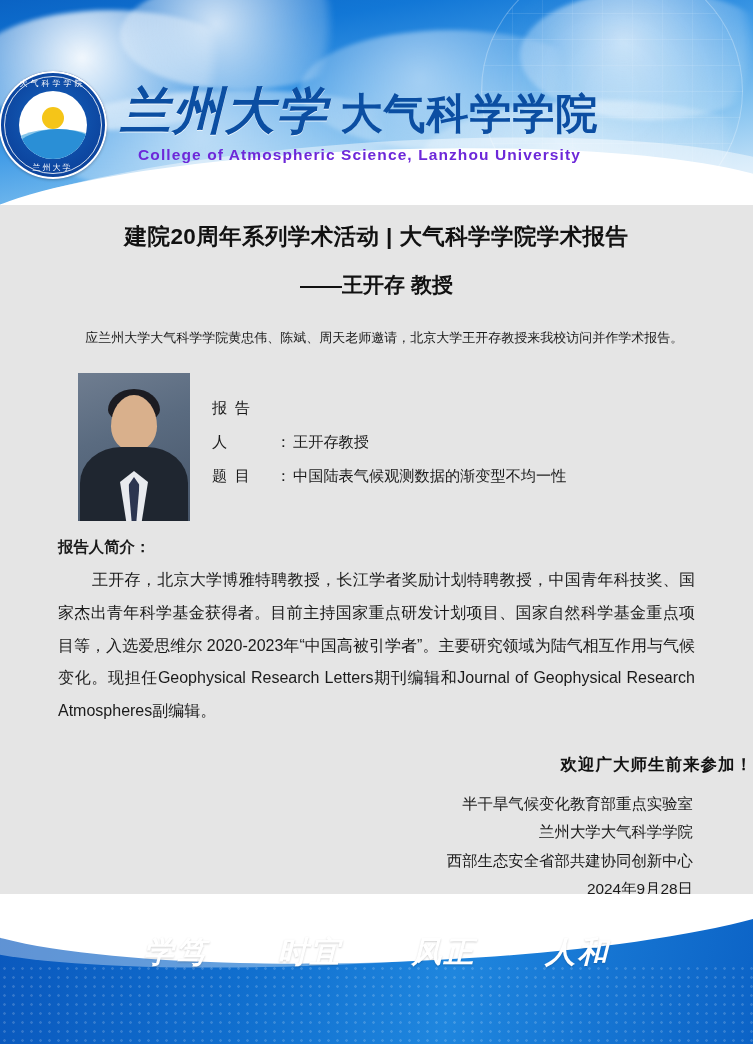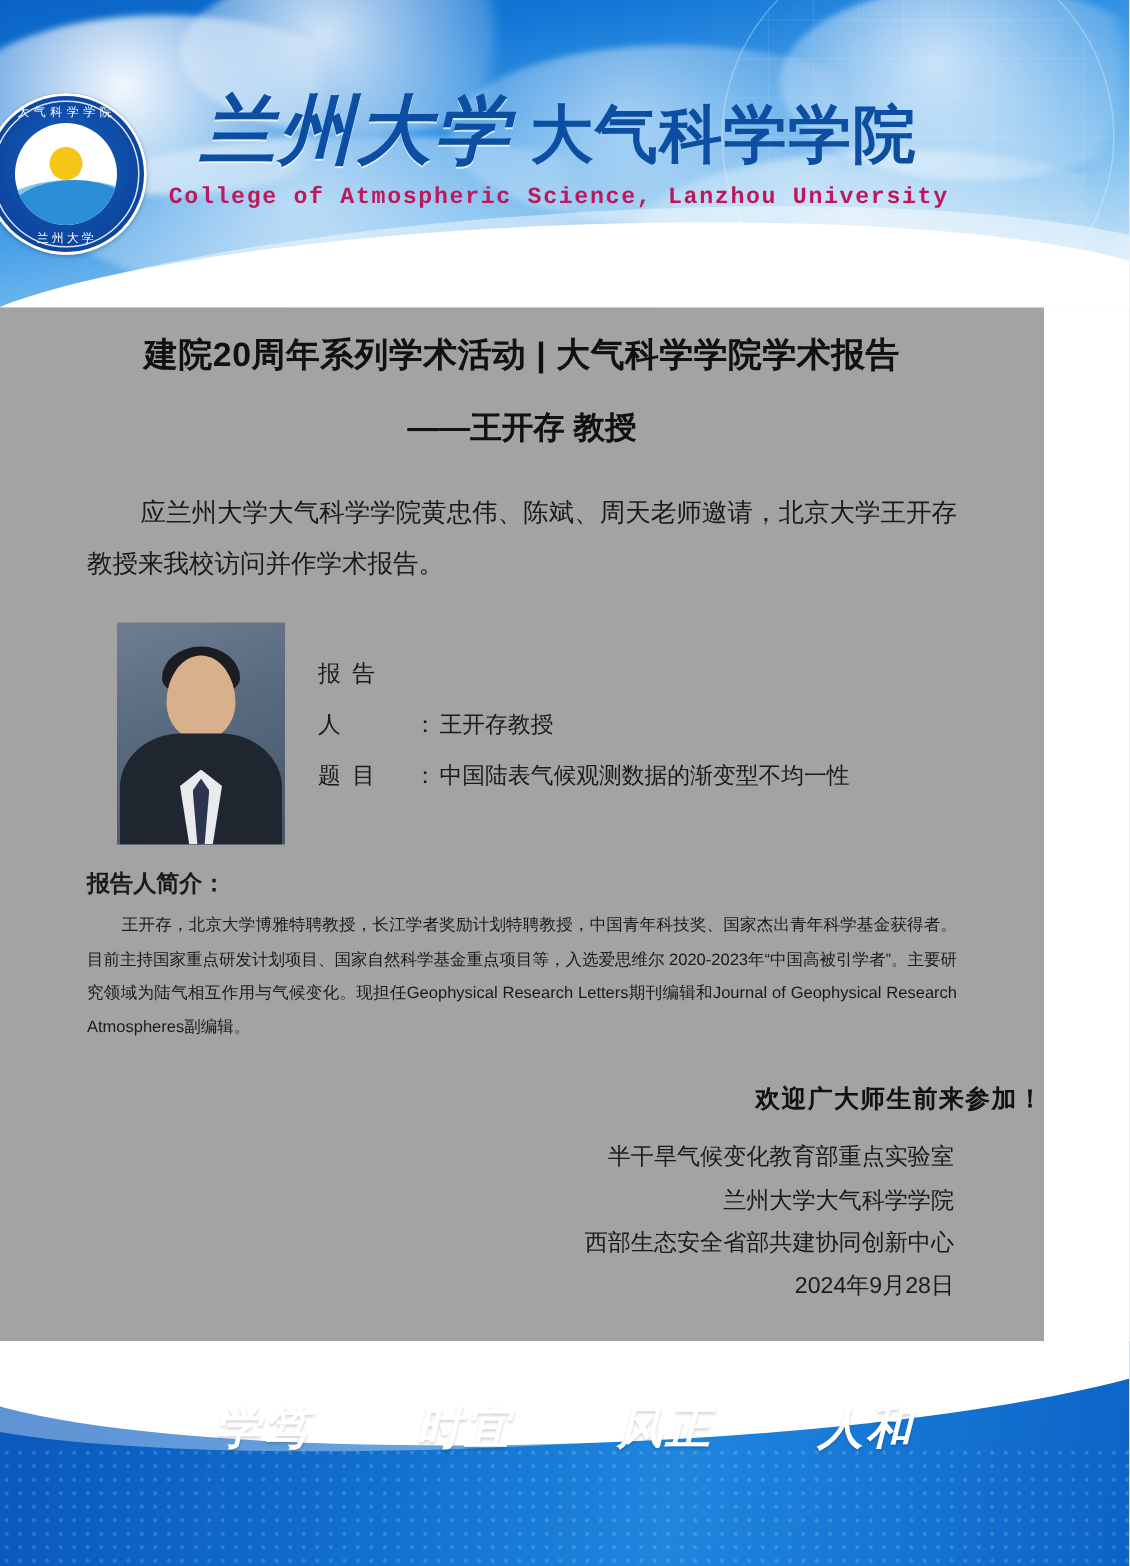--- a/index.html
+++ b/index.html
@@ -80,22 +80,22 @@
     transform: rotate(-3.6deg);
   }
 
   
   .header {
     position: absolute;
     left: 0; top: 62px;
     width: 597px;
     height: 125px;
     display: flex;
+    align-items: center;
     justify-content: center;
-    padding-left: 13px;
   }
   .seal {
     position: relative;
     width: 108px; height: 108px;
     border-radius: 50%;
     background: radial-gradient(circle at 50% 45%, #1565c0 0%, #0d47a1 60%, #0b3d91 100%);
     box-shadow: 0 0 0 2px #ffffff inset, 0 1px 3px rgba(0,0,0,0.25);
     flex: 0 0 auto;
     margin-right: 14px;
   }
@@ -168,54 +168,54 @@
     font-weight: bold;
     font-size: 42px;
     color: #0b4ea2;
     letter-spacing: 1px;
     line-height: 1;
     margin-left: 12px;
   }
   .en-name {
     margin-top: 10px;
     text-align: center;
-    font-family: Liberation Mono, monospace;
+    font-family: Liberation Sans, sans-serif;
     font-size: 15.5px;
     letter-spacing: 1.1px;
-    color: #be185d;
+    color: #6d28d9;
     font-weight: bold;
   }
 
   
   .body-wrap {
     position: absolute;
     left: 0; top: 205px;
-    width: 696px;
+    width: 753px;
     height: 700px;
-    background: #a3a3a3;
+    background: #e5e5e5;
   }
   .poster-title {
     margin: 16px 0 0 0;
     text-align: center;
     font-size: 22.5px;
     font-weight: bold;
     color: #111111;
     letter-spacing: 0.4px;
   }
   .poster-subtitle {
     margin-top: 19px;
     text-align: center;
     font-size: 21px;
     font-weight: bold;
     color: #111111;
   }
 
   .intro {
     margin: 26px 58px 0 58px;
-    font-size: 17px;
+    font-size: 13px;
     line-height: 2.0;
     color: #1a1a1a;
     text-align: justify;
   }
   .intro .indent { display: inline-block; width: 2.1em; }
 
   .info-area {
     margin: 22px 0 0 0;
     display: flex;
     align-items: flex-start;
@@ -286,21 +286,21 @@
   .info-list .colon { margin-right: 2px; }
 
   .bio-head {
     margin: 16px 58px 0 58px;
     font-size: 15.4px;
     color: #1a1a1a;
     font-weight: bold;
   }
   .bio-body {
     margin: 6px 58px 0 58px;
-    font-size: 11px;
+    font-size: 16px;
     line-height: 2.05;
     color: #1a1a1a;
     text-align: justify;
   }
   .bio-body .indent { display: inline-block; width: 2.1em; }
 
   .welcome {
     margin: 26px 0 0 0;
     text-align: right;
     font-size: 16.5px;

